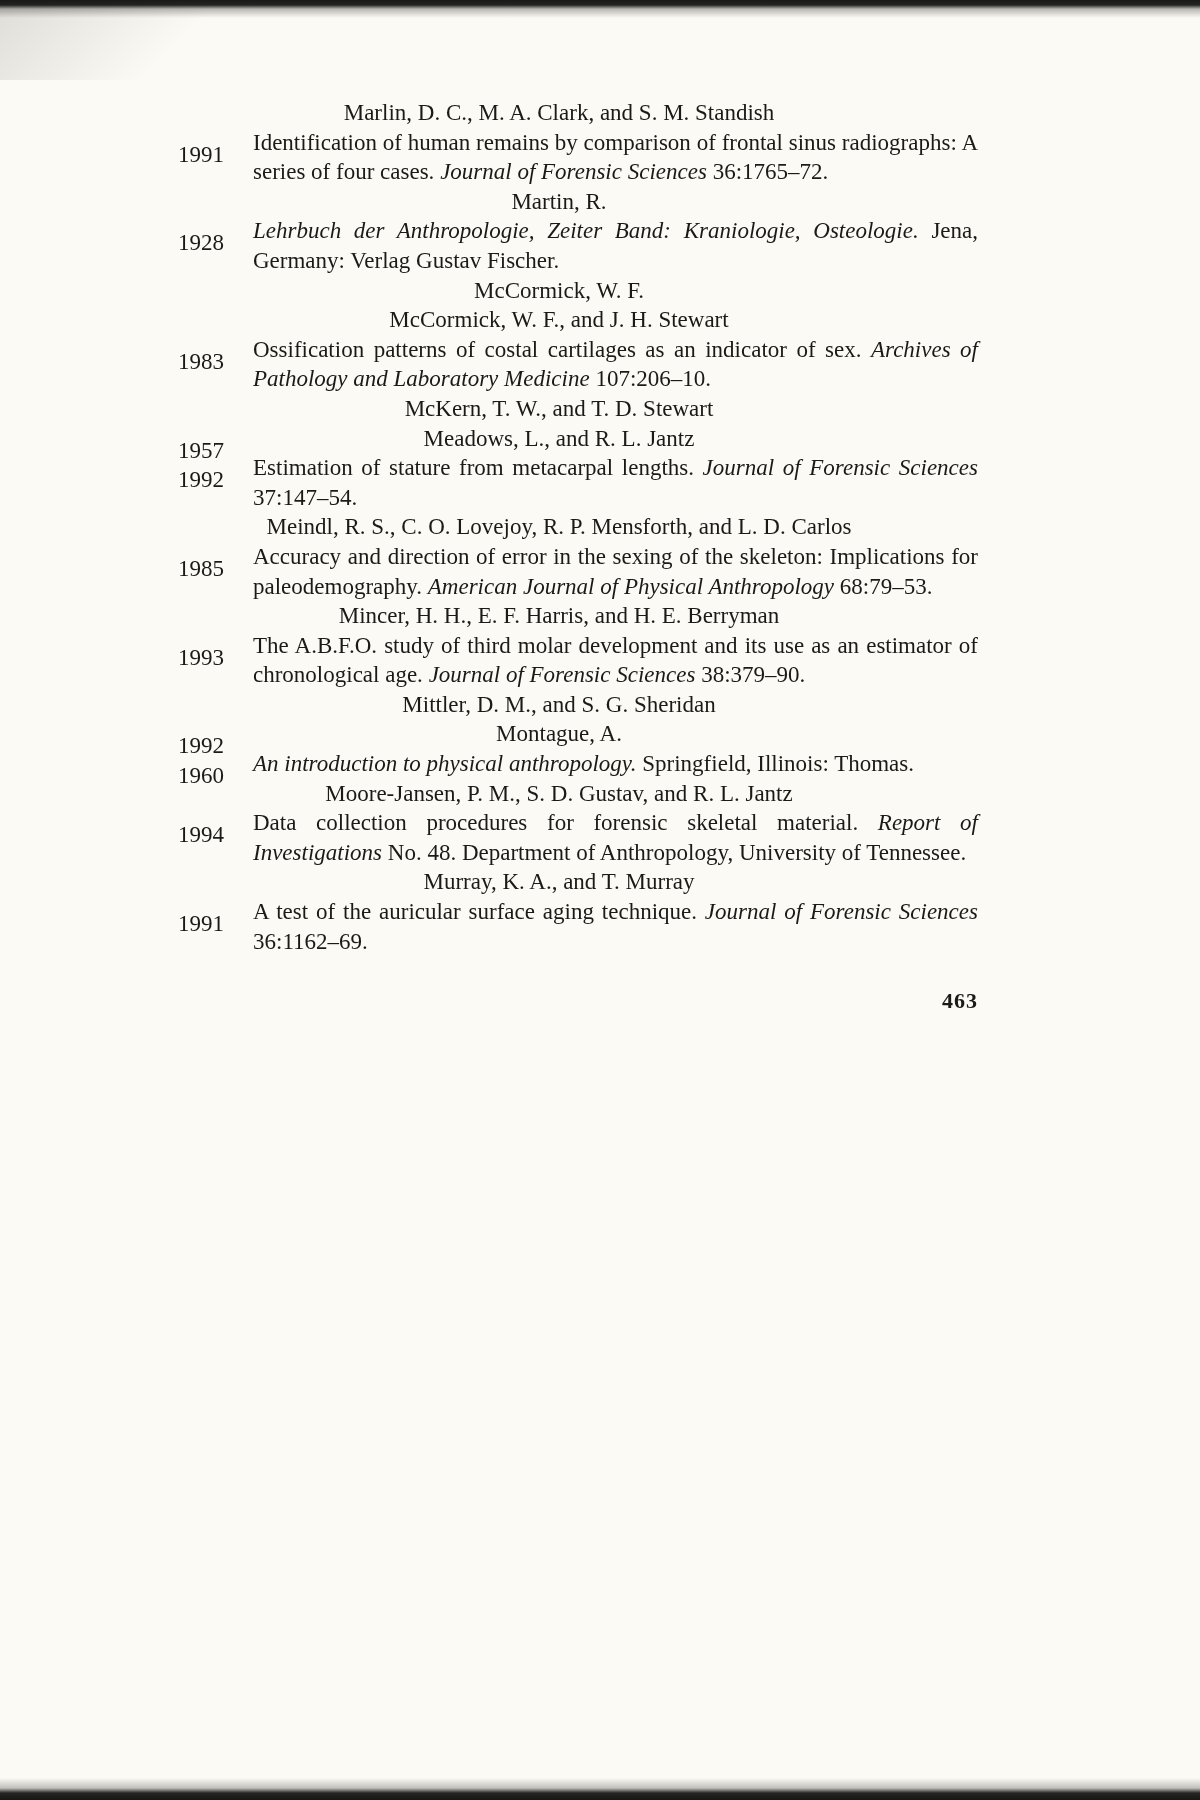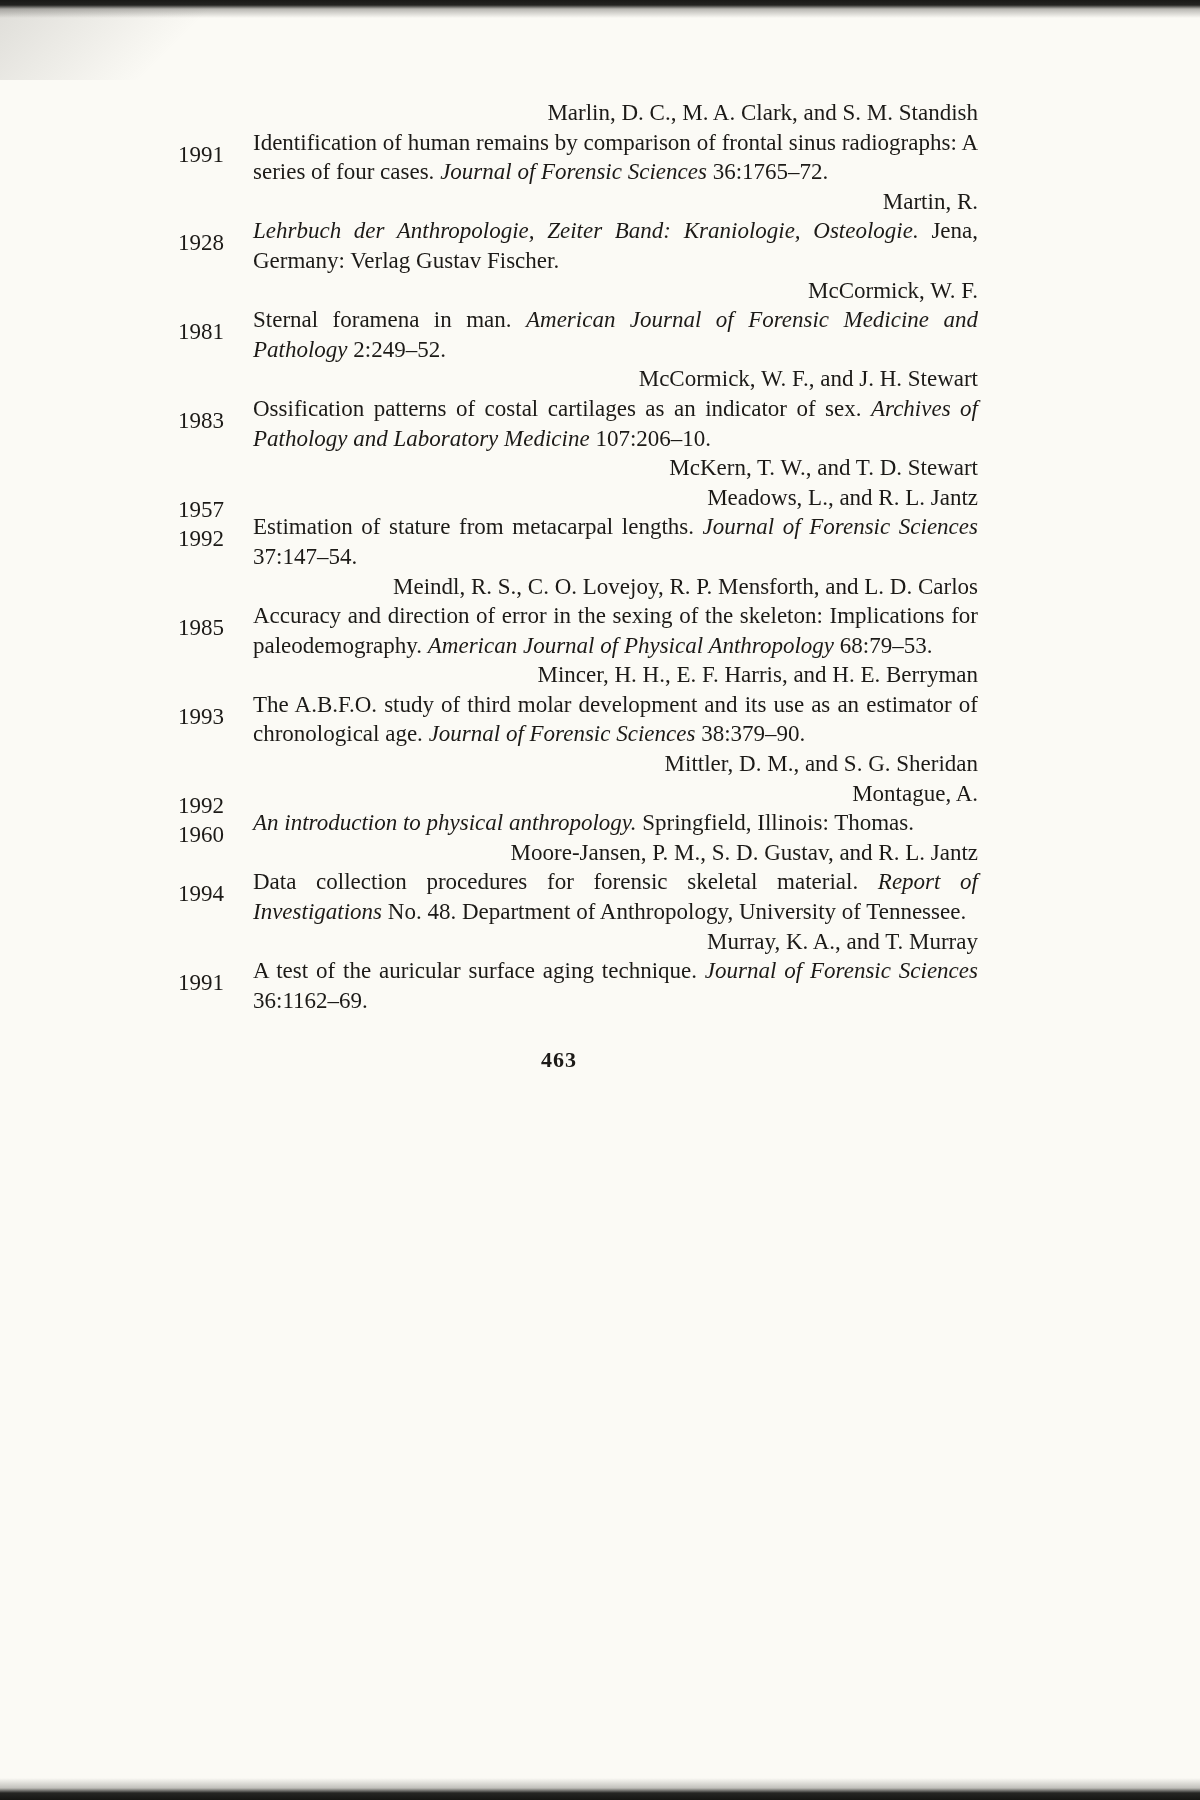--- a/index.html
+++ b/index.html
@@ -51,39 +51,39 @@
   .content {
     position: absolute;
     top: 98px;
     left: 140px;
     width: 838px;
     font-size: 23px;
     line-height: 29.6px;
   }
   .entry { margin: 0; }
   .author {
-    text-align: right;
+    text-align: center;
   }
   .item {
     position: relative;
     padding-left: 113px;
     text-align: justify;
   }
   .year {
     position: absolute;
     left: 38px;
     top: 0;
     margin-top: 12px;
   }
   .it {
     font-style: italic;
   }
   .page-number {
     margin-top: 30px;
-    text-align: center;
+    text-align: right;
     font-weight: bold;
     font-size: 22px;
     letter-spacing: 1px;
   }
 </style>
 </head>
 <body>
 
 <div class="scan-corner"></div>
 
@@ -94,21 +94,20 @@
   <div class="item"><span class="year">1991</span><span class="ref-text"><span>Identification of human remains by comparison of frontal sinus radiographs: A series of four cases. </span><span class="it">Journal of Forensic Sciences</span><span> 36:1765–72.</span></span></div>
       </div>
 
   <div class="entry">
     <div class="author">Martin, R.</div>
   <div class="item"><span class="year">1928</span><span class="ref-text"><span class="it">Lehrbuch der Anthropologie, Zeiter Band: Kraniologie, Osteologie.</span><span> Jena, Germany: Verlag Gustav Fischer.</span></span></div>
       </div>
 
   <div class="entry">
     <div class="author">McCormick, W. F.</div>
-        <div class="item"><span class="year">1981</span><span class="ref-text"><span>Sternal foramena in man. </span><span class="it">American Journal of Forensic Medicine and Pathology</span><span> 2:249–52.</span></span></div>
       </div>
 
   <div class="entry">
     <div class="author">McCormick, W. F., and J. H. Stewart</div>
   <div class="item"><span class="year">1983</span><span class="ref-text"><span>Ossification patterns of costal cartilages as an indicator of sex. </span><span class="it">Archives of Pathology and Laboratory Medicine</span><span> 107:206–10.</span></span></div>
       </div>
 
   <div class="entry">
     <div class="author">McKern, T. W., and T. D. Stewart</div>
   <div class="item"><span class="year">1957</span></div>

